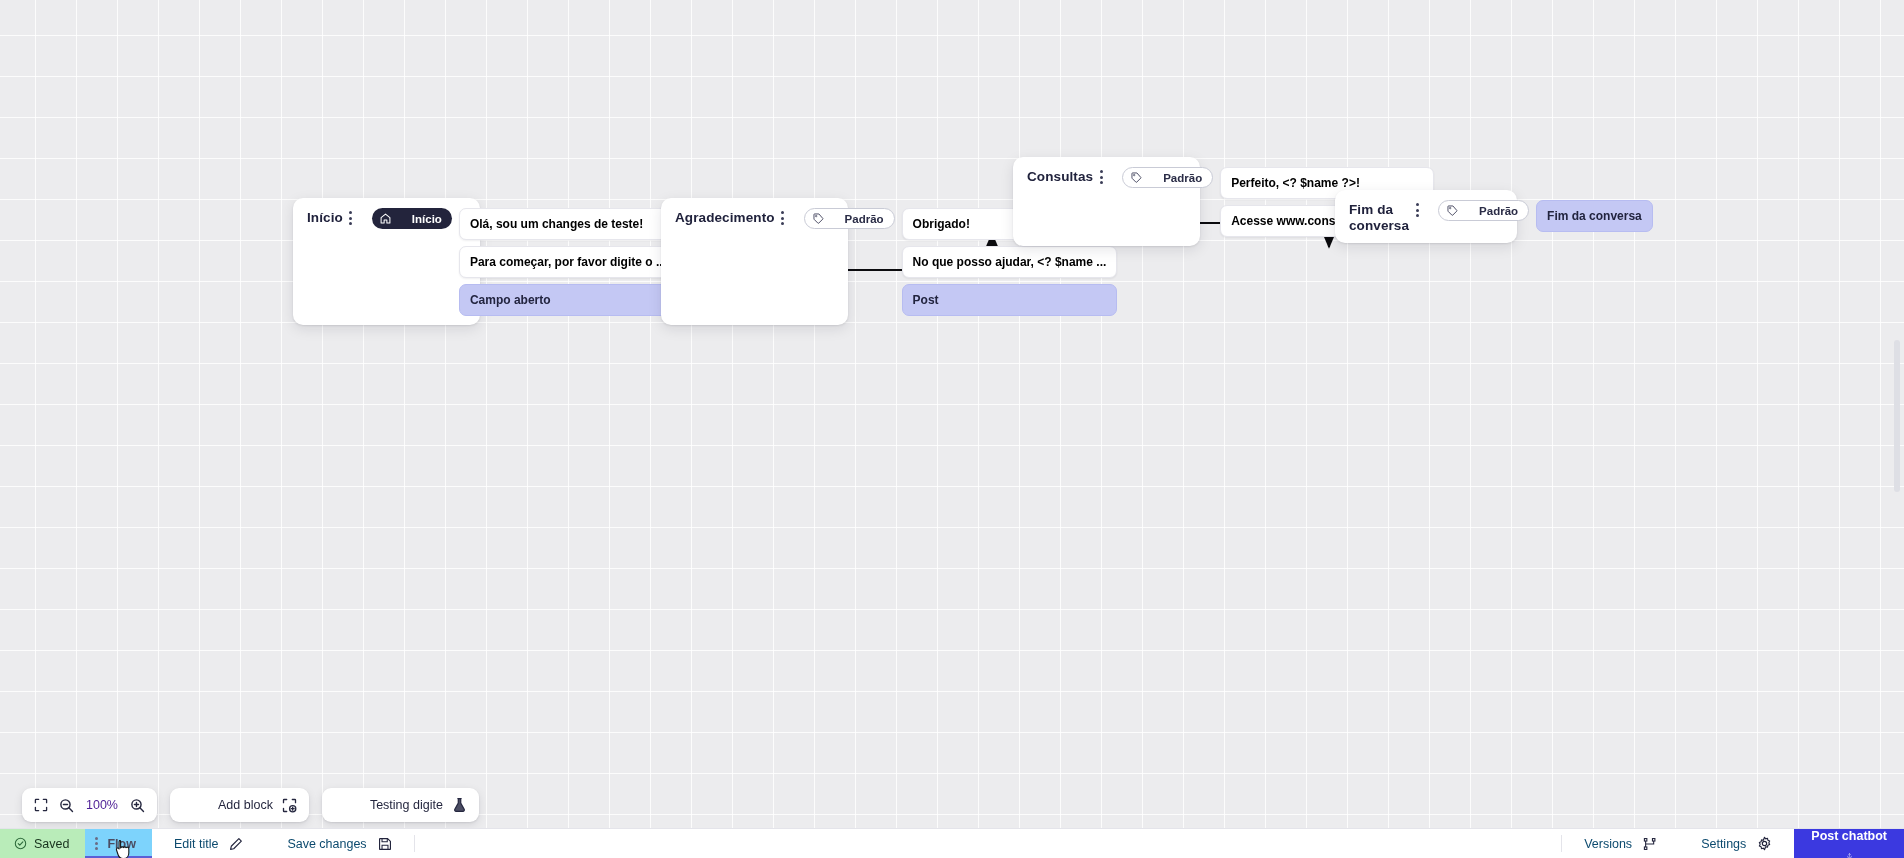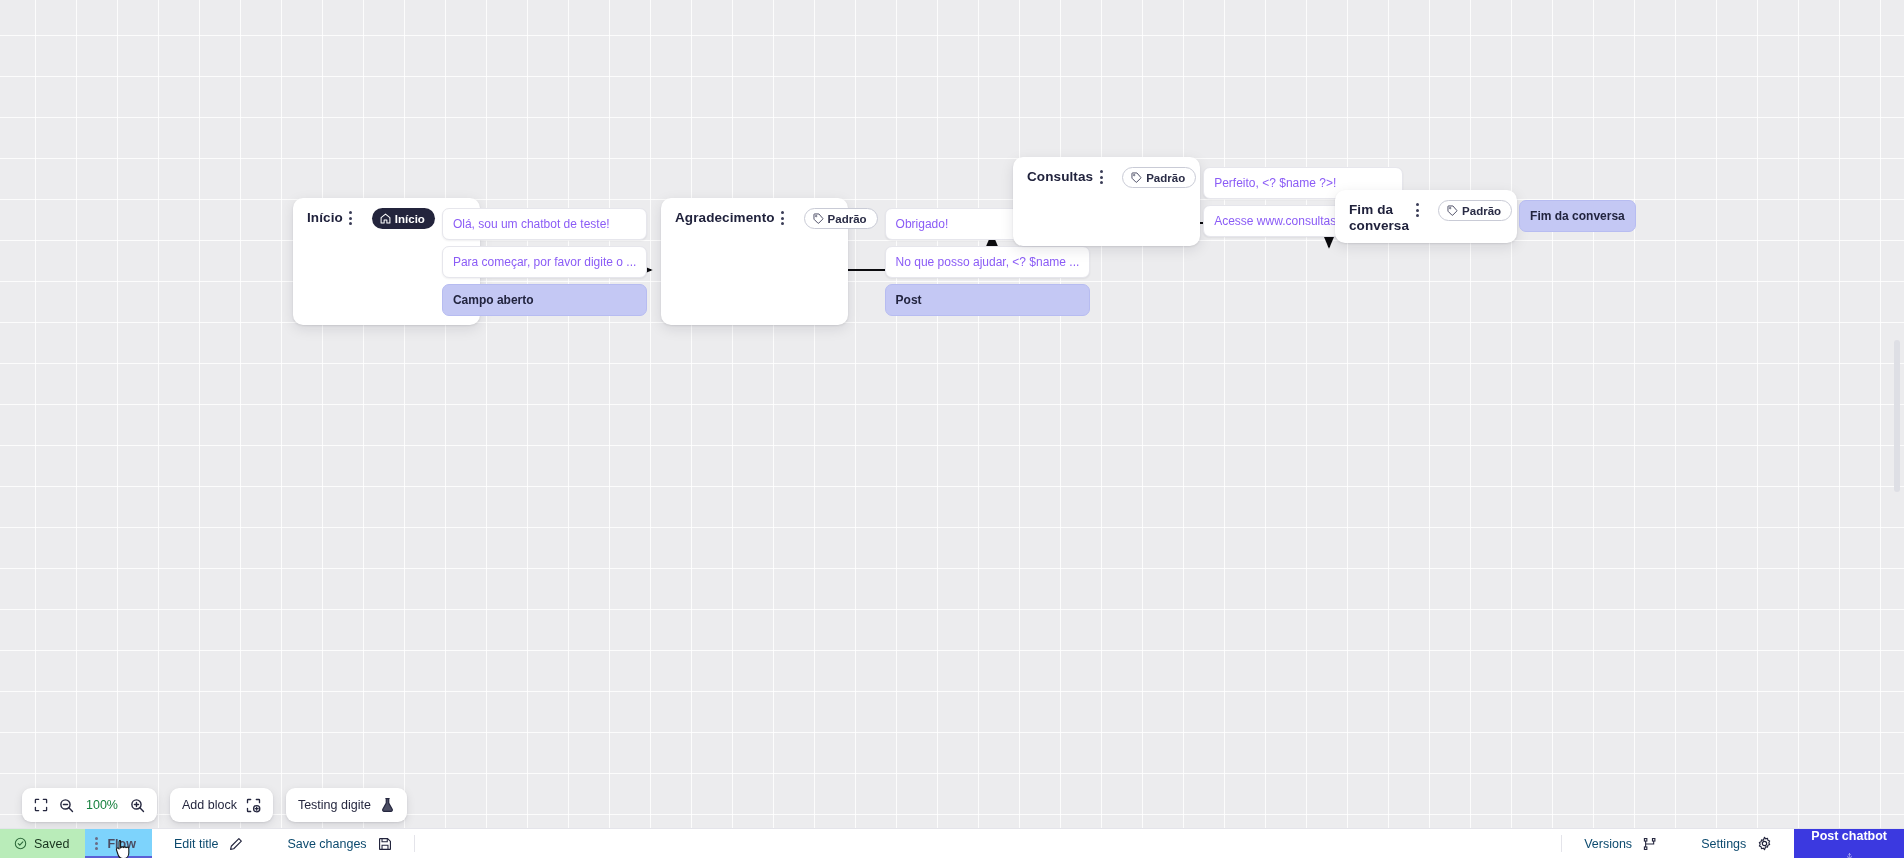--- a/index.html
+++ b/index.html
@@ -58,43 +58,44 @@
     gap: 2.5px;
     cursor: pointer;
     flex: 0 0 auto;
     margin-top: -1px;
   }
   .kebab i { display:block; width: 3px; height: 3px; border-radius: 50%; background: #3b3d57; }
 
   
   .badge-row { padding-left: 4px; display:flex; }
   .badge {
-    display: inline-flex; align-items: center; gap: 4px;
+    display: inline-flex; align-items: center; gap: 21px;
     height: 21px; padding: 0 10px 0 8px;
     border-radius: 11px;
     font-size: 11.5px; font-weight: 600;
     white-space: nowrap;
     cursor: pointer;
   }
   .badge.home { background: #23243c; color: #ffffff; }
   .badge.tag  { background: #ffffff; color: #2a2c46; border: 1px solid #c9cbd6; }
   .badge svg { display:block; }
 
   
   .msgs { display: flex; flex-direction: column; gap: 6px; }
   .msg {
     border-radius: 7px;
     font-size: 12px;
-    color: #8b5cf6;
+    color: #000000;
     line-height: 14px;
     padding: 8px 10px;
     white-space: nowrap;
     overflow: hidden;
     text-overflow: ellipsis;
     cursor: pointer;
+    font-weight: bold;
   }
   .msg.plain {
     background: #ffffff;
     border: 1px solid #e6e6ec;
     box-shadow: 0 1px 2px rgba(22,24,38,.07);
   }
   .msg.accent {
     background: #c4c8f4;
     color: #22243f;
     font-weight: 600;
@@ -116,23 +117,24 @@
     height: 34px;
     display: flex; align-items: center;
     padding: 0 12px;
     gap: 11px;
   }
   .tb-btn {
     display: flex; align-items: center; gap: 9px;
     cursor: pointer;
     font-size: 12.5px; color: #25273f; font-weight: 500;
     white-space: nowrap;
+    margin-left: 36px;
   }
   .tb-icon { display:flex; align-items:center; cursor:pointer; }
-  .zoom-val { font-size: 12.5px; color: #15803d; font-weight: 500; min-width: 34px; text-align:center; }
+  .zoom-val { font-size: 12.5px; color: #4c1d95; font-weight: 500; min-width: 34px; text-align:center; }
 
   
   #hscroll {
     position:absolute; left:0; bottom: 18px; width: 1904px; height: 10px;
     z-index: 12;
   }
   #hscroll .thumb {
     position:absolute; left: 592px; top: 2px;
     width: 680px; height: 6px;
     background: #d5d6dd; border-radius: 3px;
@@ -225,21 +227,21 @@
     </div>
     <div class="badge-row">
       <span class="badge home">
         <svg width="11" height="11" viewBox="0 0 16 16">
           <path d="M8 1.6 1.6 6.6v7.8h4.4v-4.1h4v4.1h4.4V6.6z" fill="none" stroke="#ffffff" stroke-width="1.5" stroke-linejoin="round"></path>
         </svg>
         <span>Início</span>
       </span>
     </div>
     <div class="msgs">
-      <div class="msg plain">Olá, sou um chatbot de teste!</div>
+      <div class="msg plain">Olá, sou um changes de teste!</div>
       <div class="msg plain">Para começar, por favor digite o ...</div>
       <div class="msg accent">Campo aberto</div>
     </div>
   </div>
 
   <div class="node" style="left:661px; top:198px; width:187px;">
     <div class="node-head">
       <div class="node-title">Agradecimento</div>
       <div class="kebab">
           <i></i>

